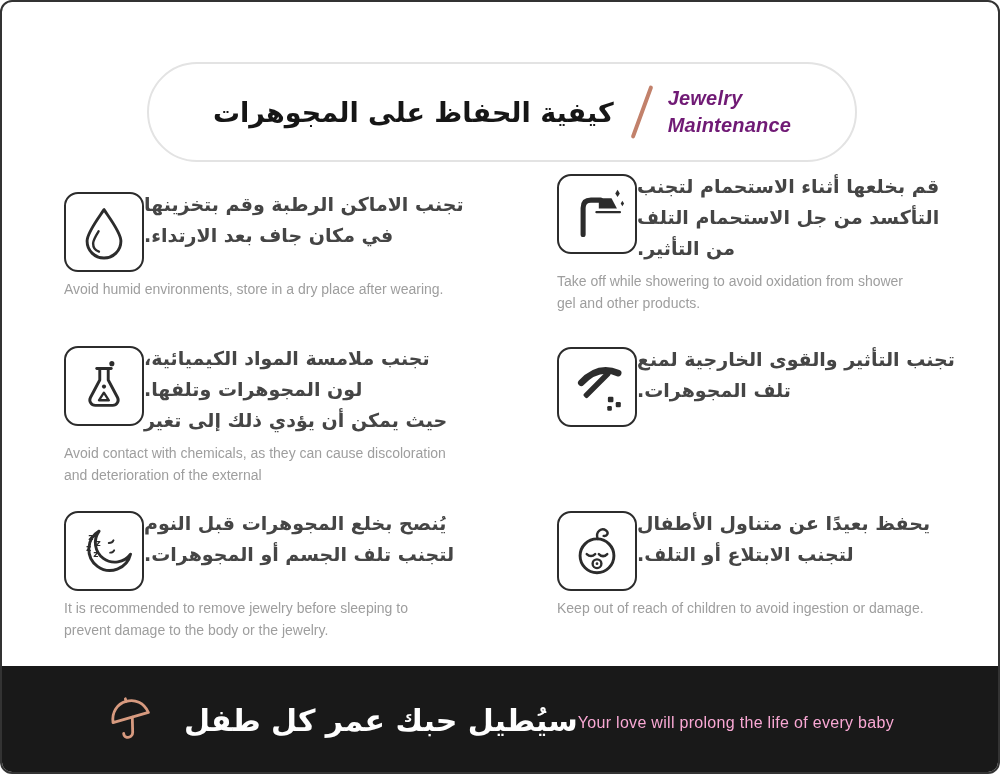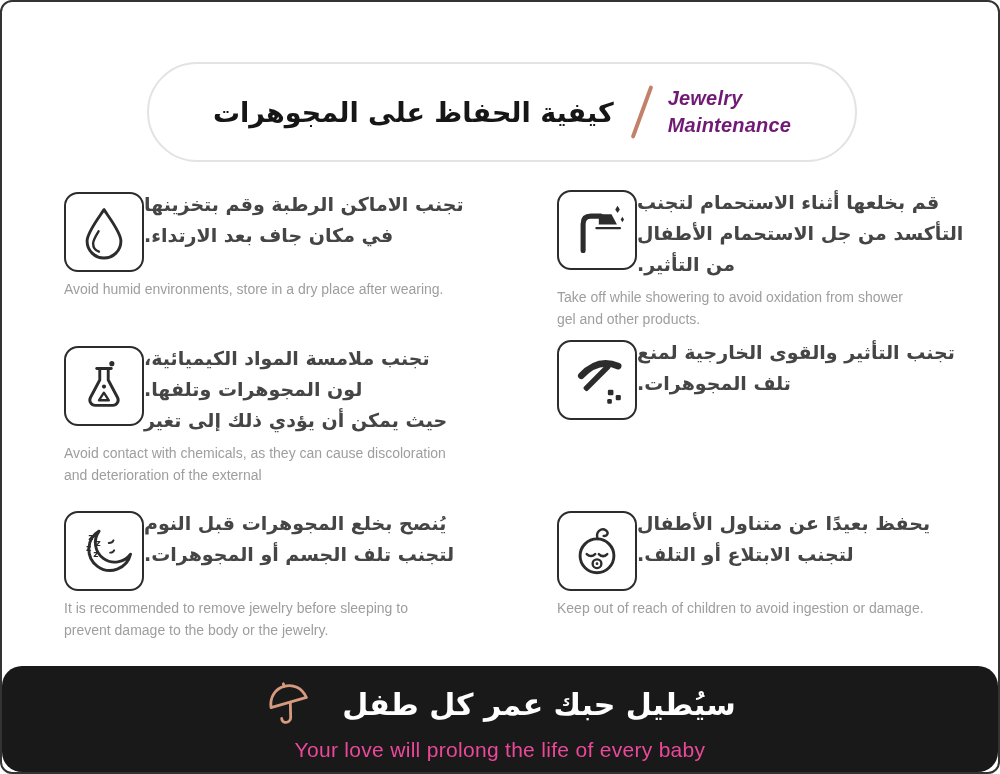--- a/index.html
+++ b/index.html
@@ -47,30 +47,30 @@
   .en-block {
     margin-top:7px; font-size:14px; line-height:21.5px; color:#9e9e9e;
   }
   .en-block div { white-space:nowrap; }
   .ic { stroke:#2c2c2c; fill:none; stroke-width:2.4; stroke-linejoin:round; stroke-linecap:round; }
   .icf { fill:#2c2c2c; stroke:none; }
   .zz { font-family:"DejaVu Sans", sans-serif; font-size:7.5px; font-weight:bold; fill:#2c2c2c; }
   
   .footer {
     position:absolute; left:0; right:0; bottom:0; height:106px; background:#191919;
-    display:flex; flex-direction:column; align-items:center; justify-content:center;border-radius:20px;
+    display:flex; flex-direction:row; align-items:center; justify-content:center;
   }
   .footer-row1 { display:flex; align-items:center; gap:26px; margin-top:2px; }
   .umbrella svg { width:52px; height:52px; display:block; }
   .umb { stroke:#d79a7f; fill:none; stroke-width:2.6; stroke-linecap:round; stroke-linejoin:round; }
   .footer-ar {
     font-family:"DejaVu Sans", sans-serif; direction:rtl; font-weight:bold;
     font-size:30px; color:#fefefe; white-space:nowrap;
   }
-  .footer-en { margin-top:7px; font-size:21px; color:#ec4899; letter-spacing:.3px; }
+  .footer-en { margin-top:7px; font-size:16px; color:#f9a8d4; letter-spacing:.3px; }
 </style>
 </head>
 <body>
 
 <div class="frame">
 
   <div class="header-pill">
     <div class="header-ar">كيفية الحفاظ على المجوهرات</div>
     <div class="header-slash"></div>
     <div class="header-en">
@@ -90,34 +90,34 @@
       <div class="ar-block">
         <div>تجنب الاماكن الرطبة وقم بتخزينها</div>
         <div>في مكان جاف بعد الارتداء.</div>
       </div>
     </div>
     <div class="en-block">
       <div>Avoid humid environments, store in a dry place after wearing.</div>
     </div>
   </div>
 
-  <div class="item colR" style="top:188px">
+  <div class="item colR" style="top:172px">
     <div class="item-top">
       <div class="icon-box">
         <svg viewBox="0 0 48 48">
           <path class="ic" style="stroke-width:4.2" d="M12.5 41 L12.5 19 Q12.5 12.5 19 12.5 L27 12.5"></path>
           <path class="icf" d="M25.5 11 L36 11 L40.5 19.5 L25.5 19.5 Z"></path>
           <path class="ic" style="stroke-width:1.8" d="M23.5 22.5 L43 22.5"></path>
           <path class="icf" d="M41 4 l1.9 3 -1.9 3 -1.9 -3 Z"></path>
           <path class="icf" d="M45 13 l1.4 2.3 -1.4 2.3 -1.4 -2.3 Z"></path>
         </svg>
       </div>
       <div class="ar-block">
         <div>قم بخلعها أثناء الاستحمام لتجنب</div>
-        <div>التأكسد من جل الاستحمام الأطفال</div>
+        <div>التأكسد من جل الاستحمام التلف</div>
         <div>من التأثير.</div>
       </div>
     </div>
     <div class="en-block">
       <div>Take off while showering to avoid oxidation from shower</div>
       <div>gel and other products.</div>
     </div>
   </div>
 
   <div class="item colL" style="top:344px">
@@ -136,21 +136,21 @@
         <div>لون المجوهرات وتلفها.</div>
         <div>حيث يمكن أن يؤدي ذلك إلى تغير</div>
       </div>
     </div>
     <div class="en-block">
       <div>Avoid contact with chemicals, as they can cause discoloration</div>
       <div>and deterioration of the external</div>
     </div>
   </div>
 
-  <div class="item colR" style="top:338px">
+  <div class="item colR" style="top:345px">
     <div class="item-top">
       <div class="icon-box">
         <svg viewBox="0 0 48 48">
           <rect class="icf" x="21.7" y="7.5" width="4.6" height="29" rx="1.6" transform="rotate(45 24 22)"></rect>
           <path class="ic" style="stroke-width:5.5" d="M11 20.5 Q25 5.5 41.5 12.5"></path>
           <rect class="icf" x="33" y="32" width="4.6" height="4.6" rx="1"></rect>
           <rect class="icf" x="39.5" y="36.5" width="4.2" height="4.2" rx="1"></rect>
           <rect class="icf" x="32.5" y="39.8" width="3.8" height="3.8" rx="1"></rect>
         </svg>
       </div>

